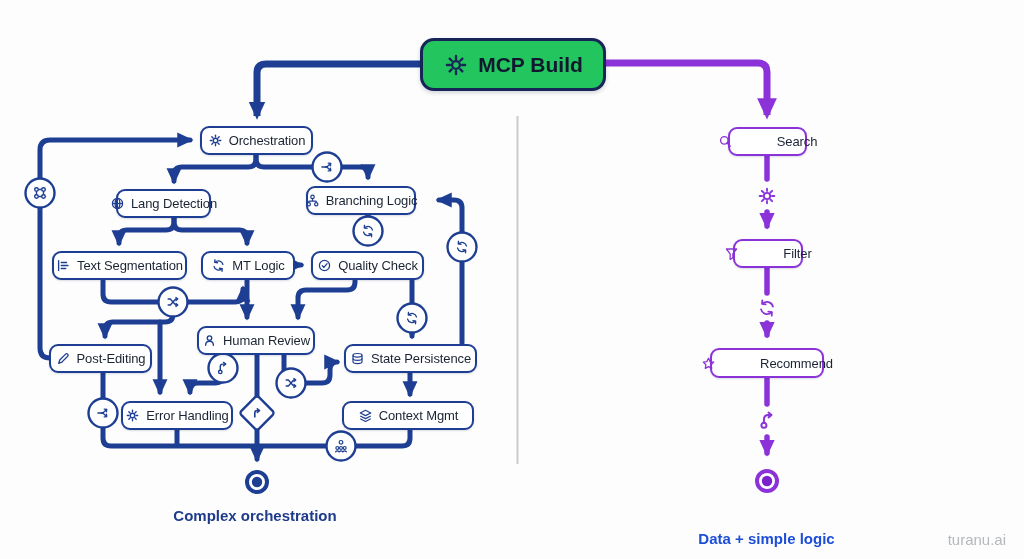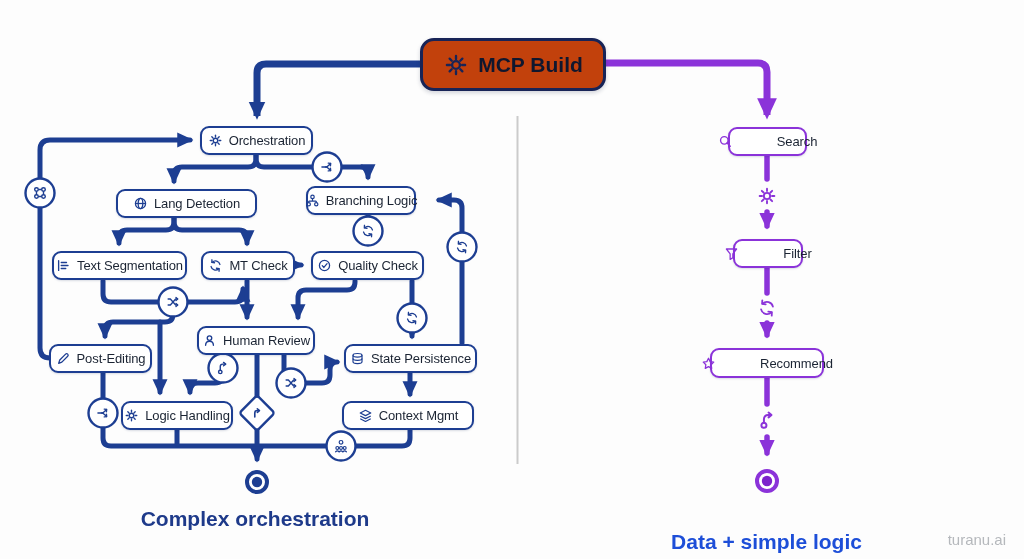--- a/index.html
+++ b/index.html
@@ -7,25 +7,25 @@
          font-family:"Liberation Sans","DejaVu Sans",sans-serif;}
   .edges{position:absolute;left:0;top:0;}
   .node{position:absolute;box-sizing:border-box;height:29px;display:flex;align-items:center;
         justify-content:center;gap:6px;background:#fff;border:2.6px solid #1d3e92;border-radius:9px;
         color:#1b2433;font-size:13px;font-weight:500;white-space:nowrap;letter-spacing:-0.1px;
         box-shadow:0 1px 2px rgba(20,40,90,.15);padding:12px 4px;}
   .node svg{flex:0 0 auto;color:#1d3e92;}
   .node.purple{border-color:#8b33d9;gap:44px;}
   .node.purple svg{color:#8b33d9;}
   .mcp{position:absolute;left:420px;top:38px;width:186px;height:53px;box-sizing:border-box;
-       display:flex;align-items:center;justify-content:center;gap:9px;background:#c2410c;
+       display:flex;align-items:center;justify-content:center;gap:9px;background:#22c55e;
        border:3.6px solid #182457;border-radius:14px;color:#10172e;font-size:21px;font-weight:700;
        box-shadow:0 2px 4px rgba(15,25,60,.18);}
   .mcp svg{color:#182457;}
-  .caption{position:absolute;font-size:21px;font-weight:700;text-align:center;}
+  .caption{position:absolute;font-size:15px;font-weight:700;text-align:center;}
   .caption.navy{left:60px;top:507px;width:390px;color:#1e3a8a;}
   .caption.purple{left:614px;top:530px;width:305px;color:#1d4ed8;}
   .watermark{position:absolute;right:18px;top:531px;font-size:15px;color:#b5b8bc;}
 </style>
 </head>
 <body>
 
 <div class="stage">
 
 <svg class="edges" width="1024" height="559" viewBox="0 0 1024 559">
@@ -257,21 +257,21 @@
       </svg>
   <span>MCP Build</span>
 </div>
 
 <div class="node" style="left:200px;top:126px;width:113px">
   <svg width="15" height="15" viewBox="-10 -10 20 20">
         <use href="#i-gear"></use>
       </svg>
   <span>Orchestration</span>
 </div>
-<div class="node" style="left:116px;top:189px;width:141px">
+<div class="node" style="left:116px;top:189px;width:95px">
   <svg width="15" height="15" viewBox="-10 -10 20 20">
         <use href="#i-globe"></use>
       </svg>
   <span>Lang Detection</span>
 </div>
 <div class="node" style="left:306px;top:186px;width:110px">
   <svg width="15" height="15" viewBox="-10 -10 20 20">
         <use href="#i-tree"></use>
       </svg>
   <span>Branching Logic</span>
@@ -279,21 +279,21 @@
 <div class="node" style="left:52px;top:251px;width:135px">
   <svg width="15" height="15" viewBox="-10 -10 20 20">
         <use href="#i-doclines"></use>
       </svg>
   <span>Text Segmentation</span>
 </div>
 <div class="node" style="left:201px;top:251px;width:94px">
   <svg width="15" height="15" viewBox="-10 -10 20 20">
         <use href="#i-refresh"></use>
       </svg>
-  <span>MT Check</span>
+  <span>MT Logic</span>
 </div>
 <div class="node" style="left:311px;top:251px;width:113px">
   <svg width="15" height="15" viewBox="-10 -10 20 20">
         <use href="#i-check"></use>
       </svg>
   <span>Quality Check</span>
 </div>
 <div class="node" style="left:197px;top:326px;width:118px">
   <svg width="15" height="15" viewBox="-10 -10 20 20">
         <use href="#i-person"></use>
@@ -309,21 +309,21 @@
 <div class="node" style="left:49px;top:344px;width:103px">
   <svg width="15" height="15" viewBox="-10 -10 20 20">
         <use href="#i-pencil"></use>
       </svg>
   <span>Post-Editing</span>
 </div>
 <div class="node" style="left:121px;top:401px;width:112px">
   <svg width="15" height="15" viewBox="-10 -10 20 20">
         <use href="#i-gear"></use>
       </svg>
-  <span>Logic Handling</span>
+  <span>Error Handling</span>
 </div>
 <div class="node" style="left:342px;top:401px;width:132px">
   <svg width="15" height="15" viewBox="-10 -10 20 20">
         <use href="#i-layers"></use>
       </svg>
   <span>Context Mgmt</span>
 </div>
 
 <div class="node purple" style="left:728px;top:127px;width:79px">
   <svg width="15" height="15" viewBox="-10 -10 20 20">

